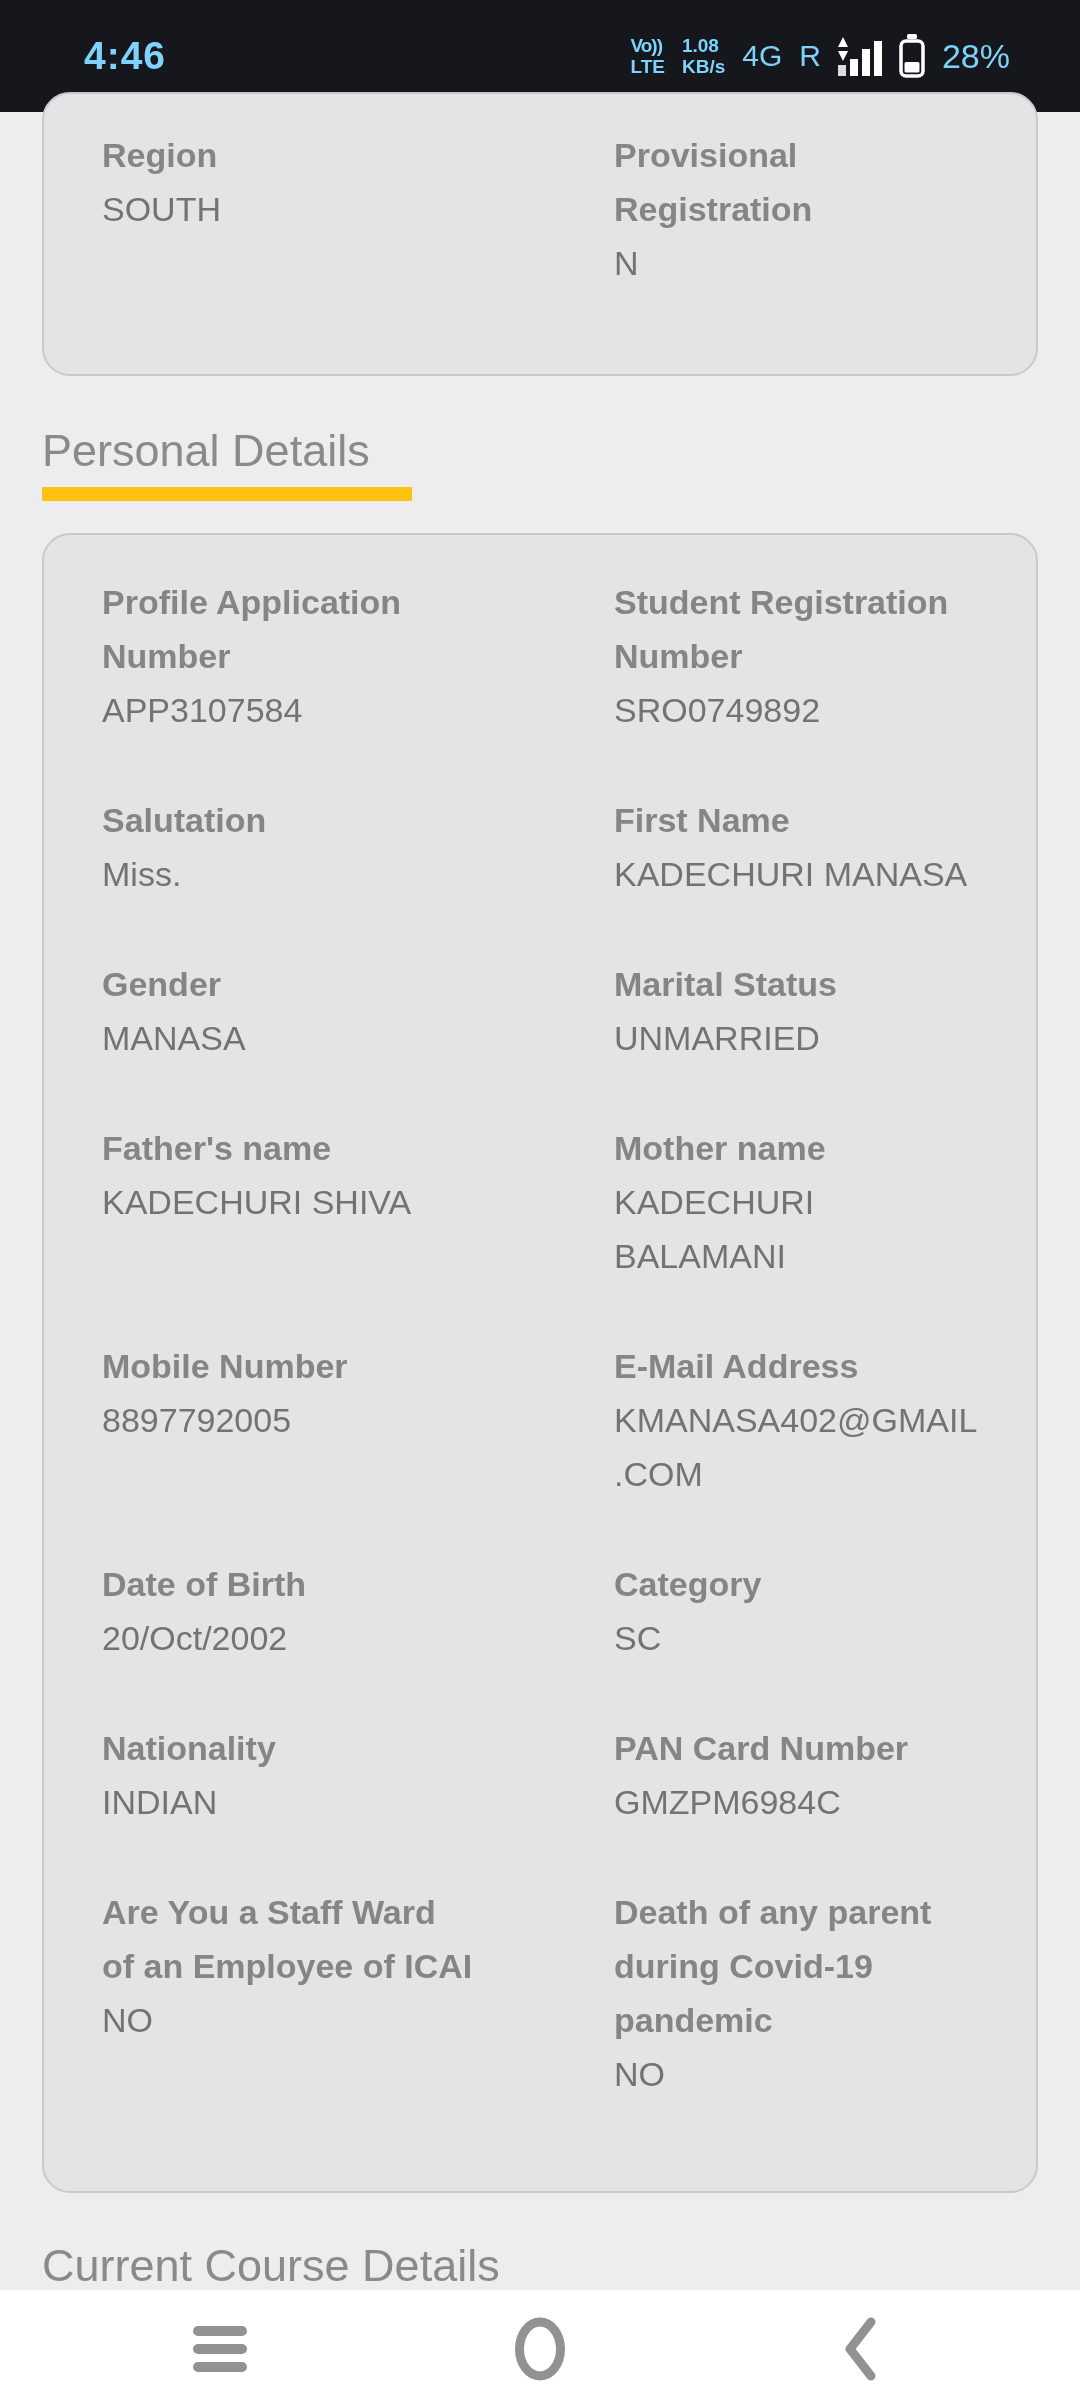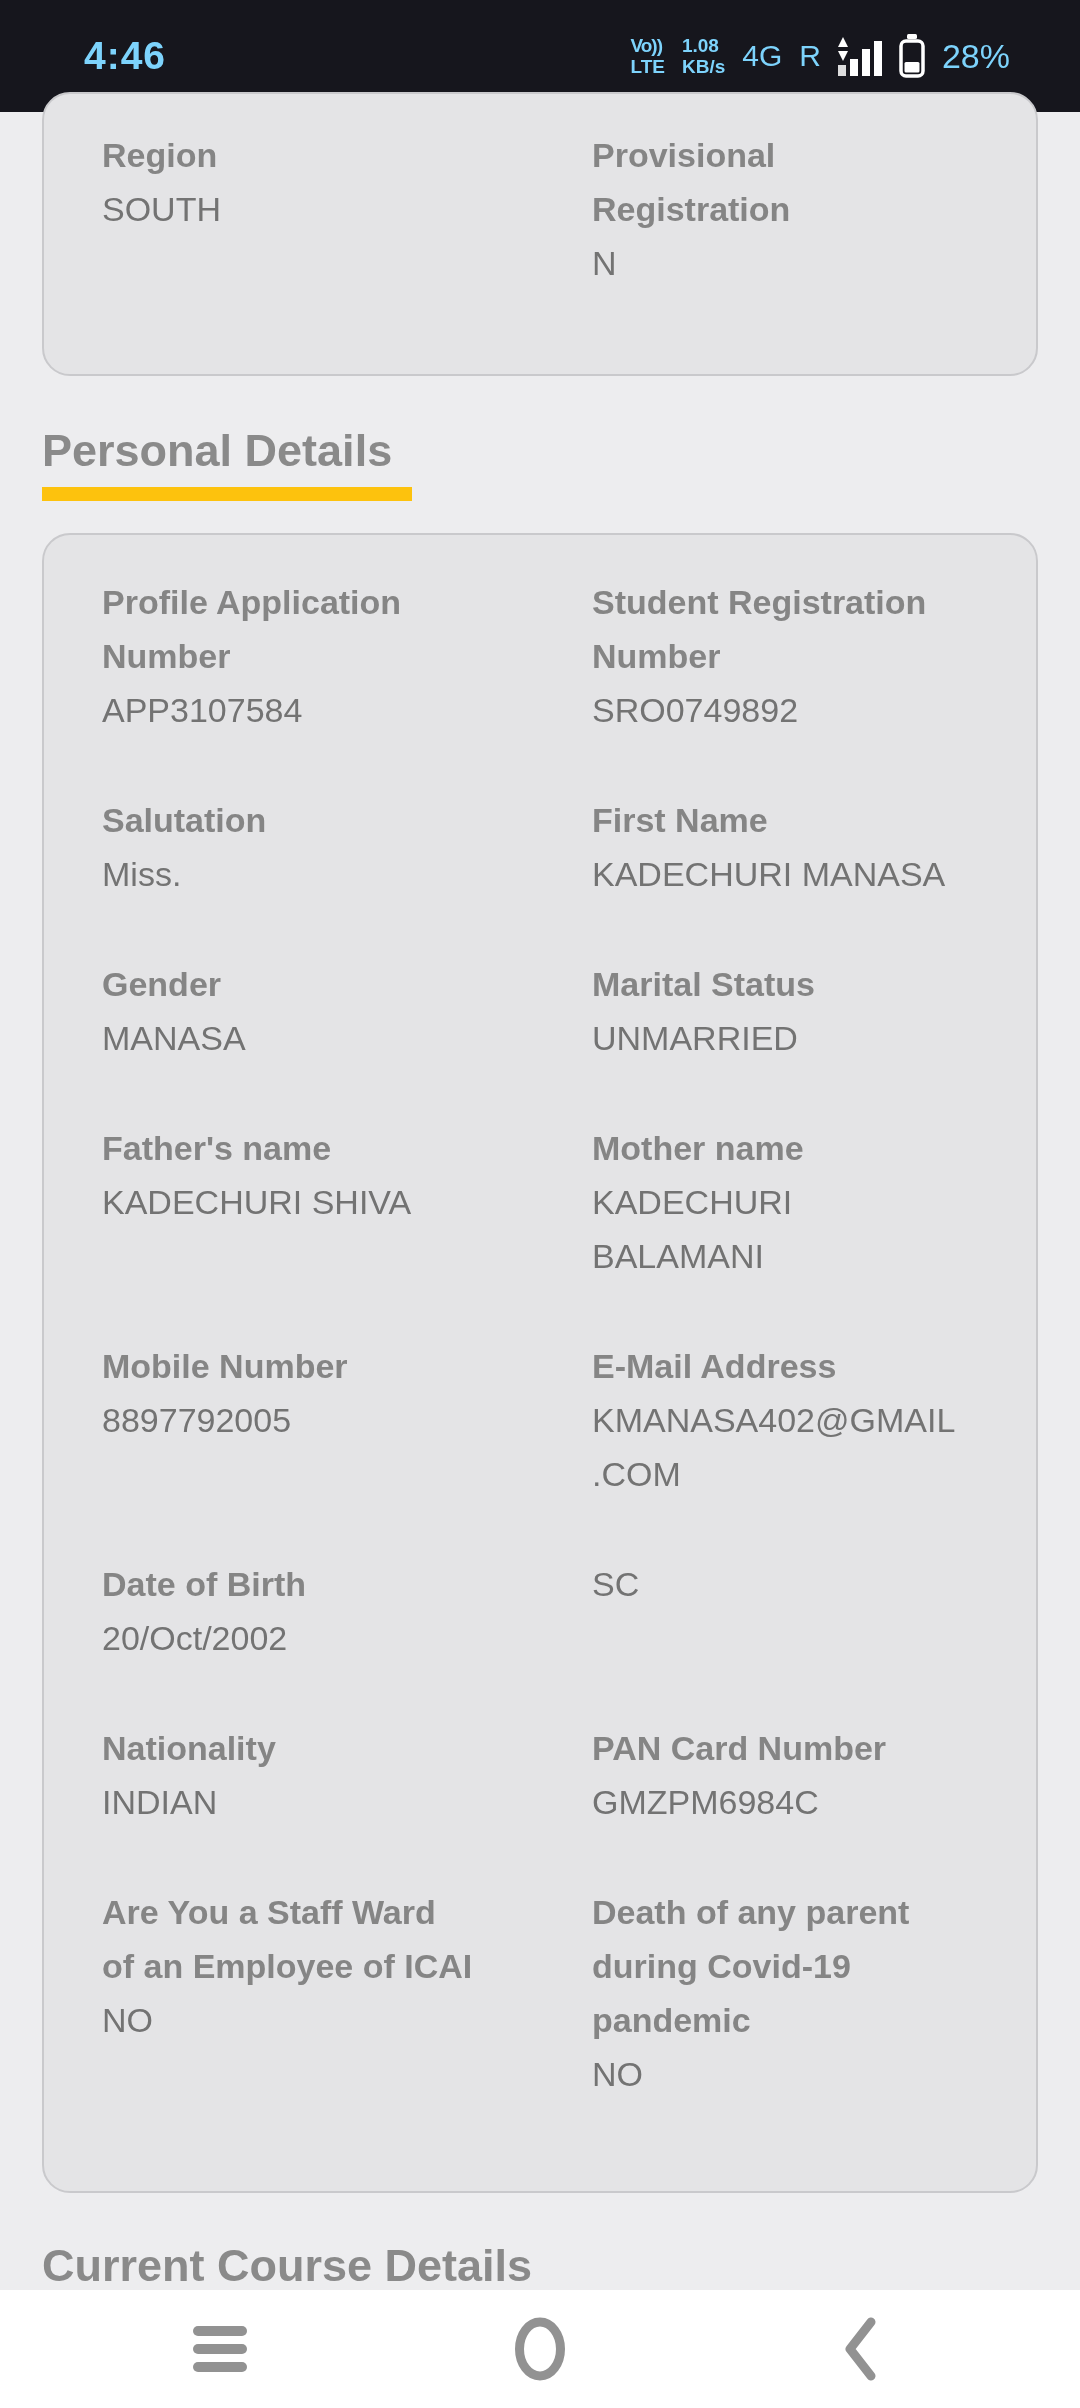--- a/index.html
+++ b/index.html
@@ -44,37 +44,37 @@
     background: #E4E4E6;
     border: 2px solid #C9C9CC;
     border-radius: 28px;
   }
   .card-top { margin-top: 2px; padding: 34px 58px 84px 58px; }
   .card-personal { margin-top: 32px; padding: 40px 58px 90px 58px; }
 
   .field-row {
     display: grid;
     grid-template-columns: 448px 1fr;
-    column-gap: 42px;
+    column-gap: 64px;
   }
   .card-personal .field-row { margin-bottom: 56px; }
   .card-personal .field-row:last-child { margin-bottom: 0; }
 
   .label {
     font-size: 34px; font-weight: bold; color: #858585;
     line-height: 54px; white-space: pre-line;
   }
   .value {
     font-size: 34px; font-weight: 400; color: #737373;
     line-height: 54px; white-space: pre-line;
   }
 
   .section-heading {
     margin: 52px 42px 0 42px;
-    font-size: 45px; font-weight: bold; color: #8A8A8A;
+    font-size: 45px; font-weight: normal; color: #8A8A8A;
     line-height: 46px;
   }
   .section-underline {
     margin: 13px 0 0 42px;
     width: 370px; height: 14px;
     background: #FDC20D;
   }
   .heading-clipped { margin-top: 50px; }
 
   
@@ -209,20 +209,21 @@
 .COM</div>
       </div>
     </div>
 
     <div class="field-row">
       <div class="cell">
         <div class="label">Date of Birth</div>
         <div class="value">20/Oct/2002</div>
       </div>
       <div class="cell">
+        <div class="label">Category</div>
         <div class="value">SC</div>
       </div>
     </div>
 
     <div class="field-row">
       <div class="cell">
         <div class="label">Nationality</div>
         <div class="value">INDIAN</div>
       </div>
       <div class="cell">

